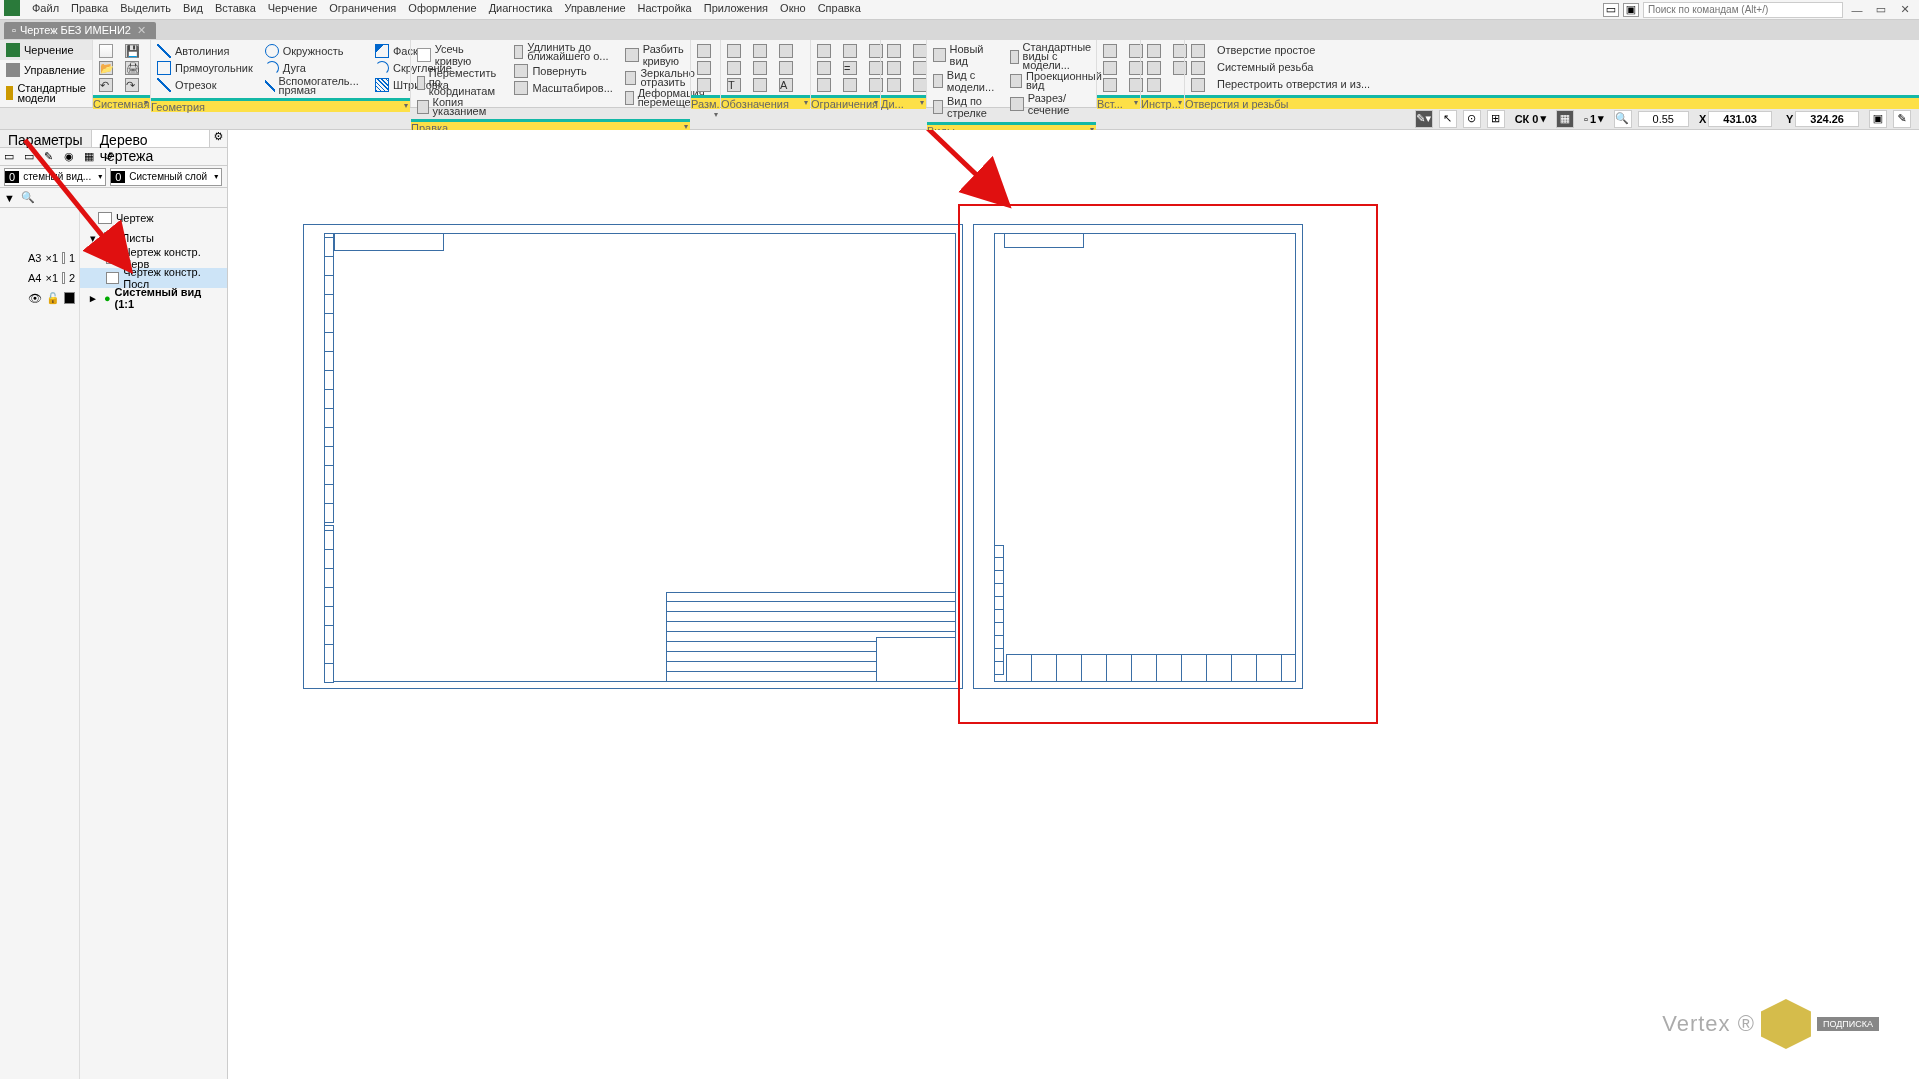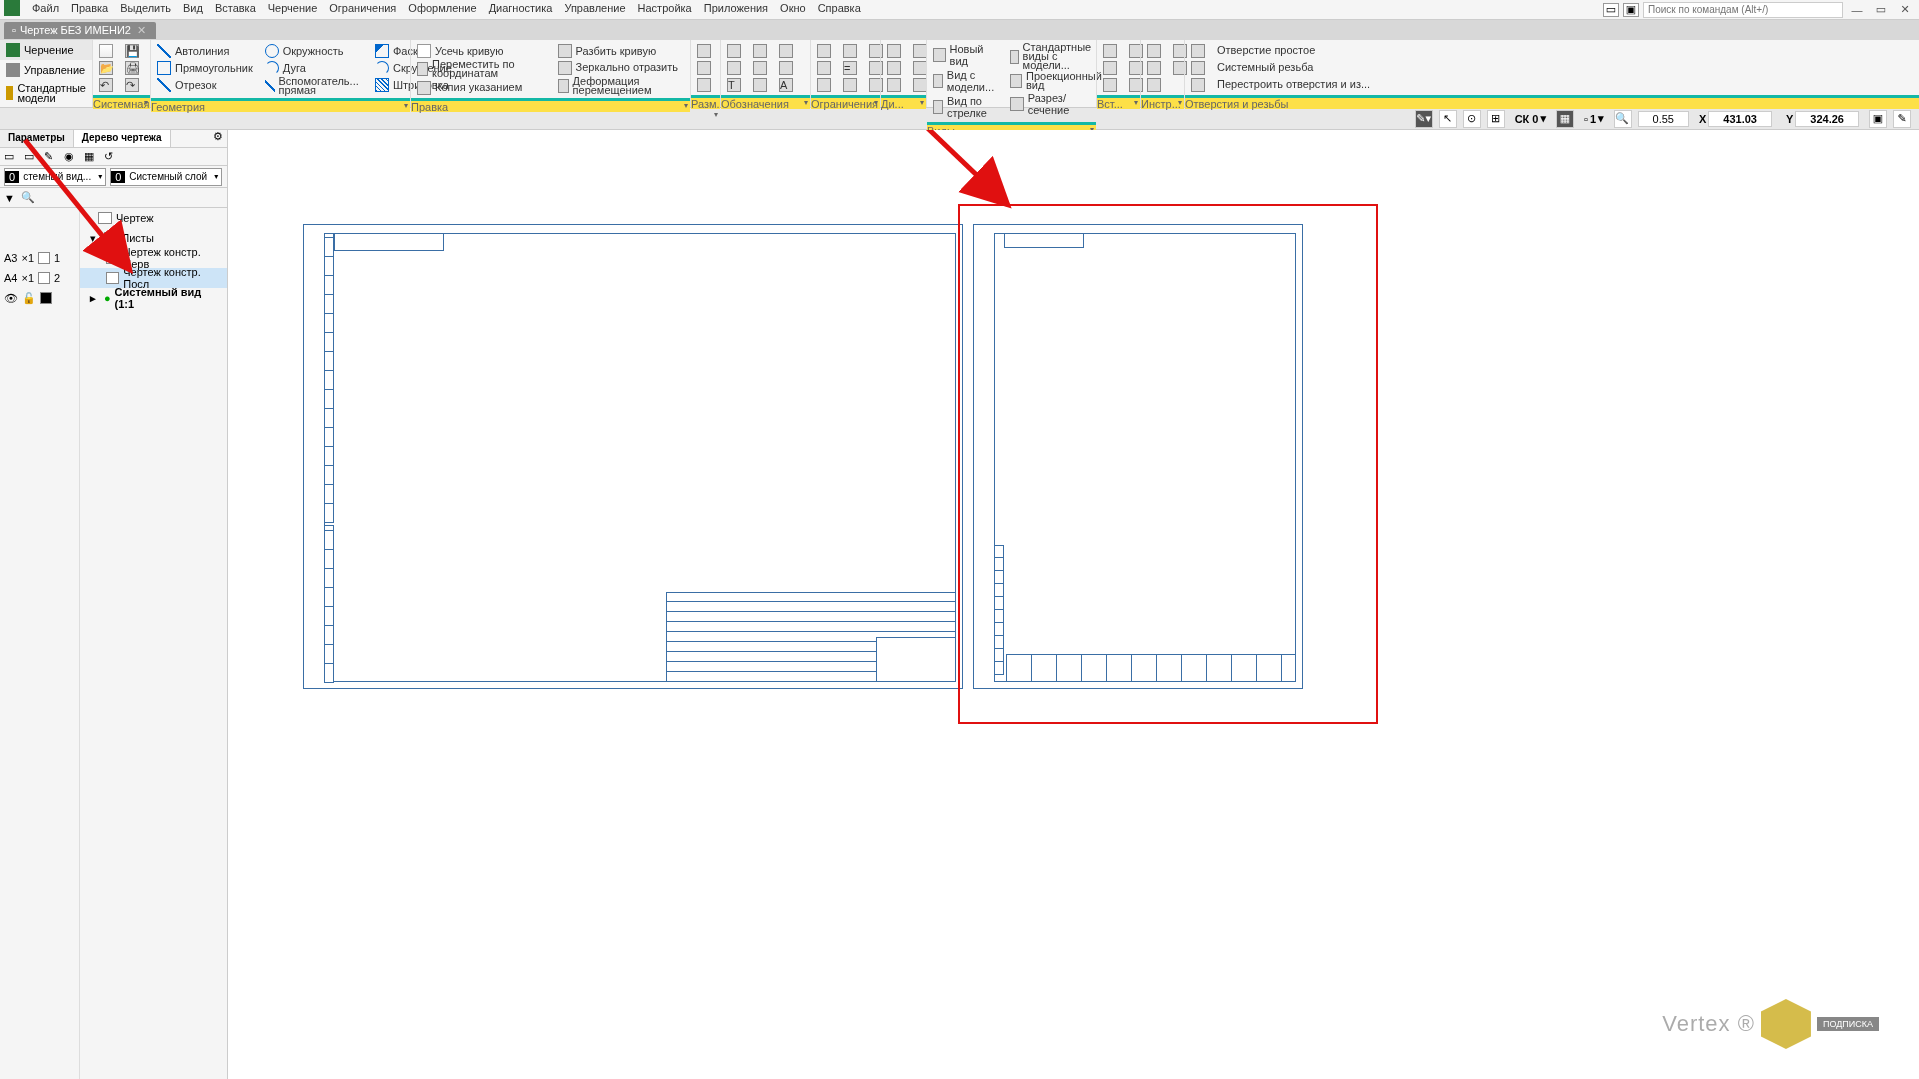--- a/index.html
+++ b/index.html
@@ -41,36 +41,36 @@
 
 .statusbar2 { background: #e8e8e8; height: 22px; display: flex; align-items: center; justify-content: flex-end; padding: 0 8px; gap: 6px; border-bottom: 1px solid #ccc; font-size: 10px; }
 .sb-item { display: flex; align-items: center; gap: 2px; padding: 0 4px; font-weight: bold; }
 .sb-val { background: #fff; border: 1px solid #ccc; padding: 1px 14px; min-width: 40px; }
 .sb-btn { width: 18px; height: 18px; background: #fff; border: 1px solid #ccc; display: flex; align-items: center; justify-content: center; }
 .sb-btn.dark { background: #555; color: #fff; }
 
 .main { display: flex; height: calc(100% - 130px); }
 .sidebar { width: 228px; background: #f5f5f5; border-right: 1px solid #ccc; display: flex; flex-direction: column; }
 .side-tabs { height: 18px; display: flex; border-bottom: 1px solid #ccc; }
-.side-tab { padding: 2px 8px; font-size: 10px; background: #eee; border-right: 1px solid #ccc; font-weight: bold; }
+.side-tab { padding: 2px 8px; font-size: 14px; background: #eee; border-right: 1px solid #ccc; }
 .side-tab.active { background: #fff; }
 .side-tab-gear { margin-left: auto; width: 18px; text-align: center; }
 .side-toolbar { height: 18px; display: flex; align-items: center; gap: 6px; padding: 0 4px; border-bottom: 1px solid #ccc; }
 .side-tool-icon { width: 14px; height: 14px; display: inline-block; }
 .side-dropdowns { height: 22px; display: flex; align-items: center; gap: 4px; padding: 2px 4px; border-bottom: 1px solid #ccc; }
 .side-dd { display: flex; align-items: center; border: 1px solid #999; background: #fff; height: 18px; }
 .side-dd .num { background: #000; color: #fff; padding: 0 4px; }
 .side-dd .txt { padding: 0 4px; font-size: 10px; }
 .side-dd .arr { padding: 0 3px; font-size: 8px; }
 .side-filter { height: 20px; display: flex; align-items: center; padding: 0 4px; border-bottom: 1px solid #ccc; gap: 6px; }
 
 .tree-area { flex: 1; display: flex; }
 .tree-left { width: 80px; border-right: 1px solid #ddd; }
 .tree-row { height: 20px; display: flex; align-items: center; font-size: 10px; }
-.tree-left .tree-row { padding: 0 4px; gap: 4px; }
+.tree-left .tree-row { padding: 0 4px; gap: 4px; margin-left: 24px; }
 .tree-right { flex: 1; }
 .tree-right .tree-row { padding: 0 4px; gap: 4px; }
 .tree-right .tree-row.selected { background: #cde4f7; }
 .tree-exp { width: 10px; }
 .tree-icon { width: 14px; height: 12px; border: 1px solid #888; background: #fff; }
 .tree-icon.folder { background: #ffd480; }
 .chk { width: 12px; height: 12px; border: 1px solid #888; background: #fff; }
 .chk.black { background: #000; }
 
 .canvas { flex: 1; background: #fff; position: relative; overflow: hidden; }
@@ -227,20 +227,34 @@
         <div class="ribbon-btn" style="font-size:9px;line-height:9px">
             <span class="r-icon gen"></span>
             <span>Переместить по координатам</span>
           </div>
         <div class="ribbon-btn" style="font-size:9px;line-height:9px">
             <span class="r-icon gen"></span>
             <span>Копия указанием</span>
           </div>
       </div>
       <div class="ribbon-col">
+        <div class="ribbon-btn" style="font-size:9px;line-height:9px">
+            <span class="r-icon gen"></span>
+            <span>Удлинить до ближайшего о...</span>
+          </div>
+        <div class="ribbon-btn">
+            <span class="r-icon gen"></span>
+            <span>Повернуть</span>
+          </div>
+        <div class="ribbon-btn">
+            <span class="r-icon gen"></span>
+            <span>Масштабиров...</span>
+          </div>
+      </div>
+      <div class="ribbon-col">
         <div class="ribbon-btn">
             <span class="r-icon gen"></span>
             <span>Разбить кривую</span>
           </div>
         <div class="ribbon-btn" style="font-size:9px;line-height:9px">
             <span class="r-icon gen"></span>
             <span>Зеркально отразить</span>
           </div>
         <div class="ribbon-btn" style="font-size:9px;line-height:9px">
             <span class="r-icon gen"></span>

